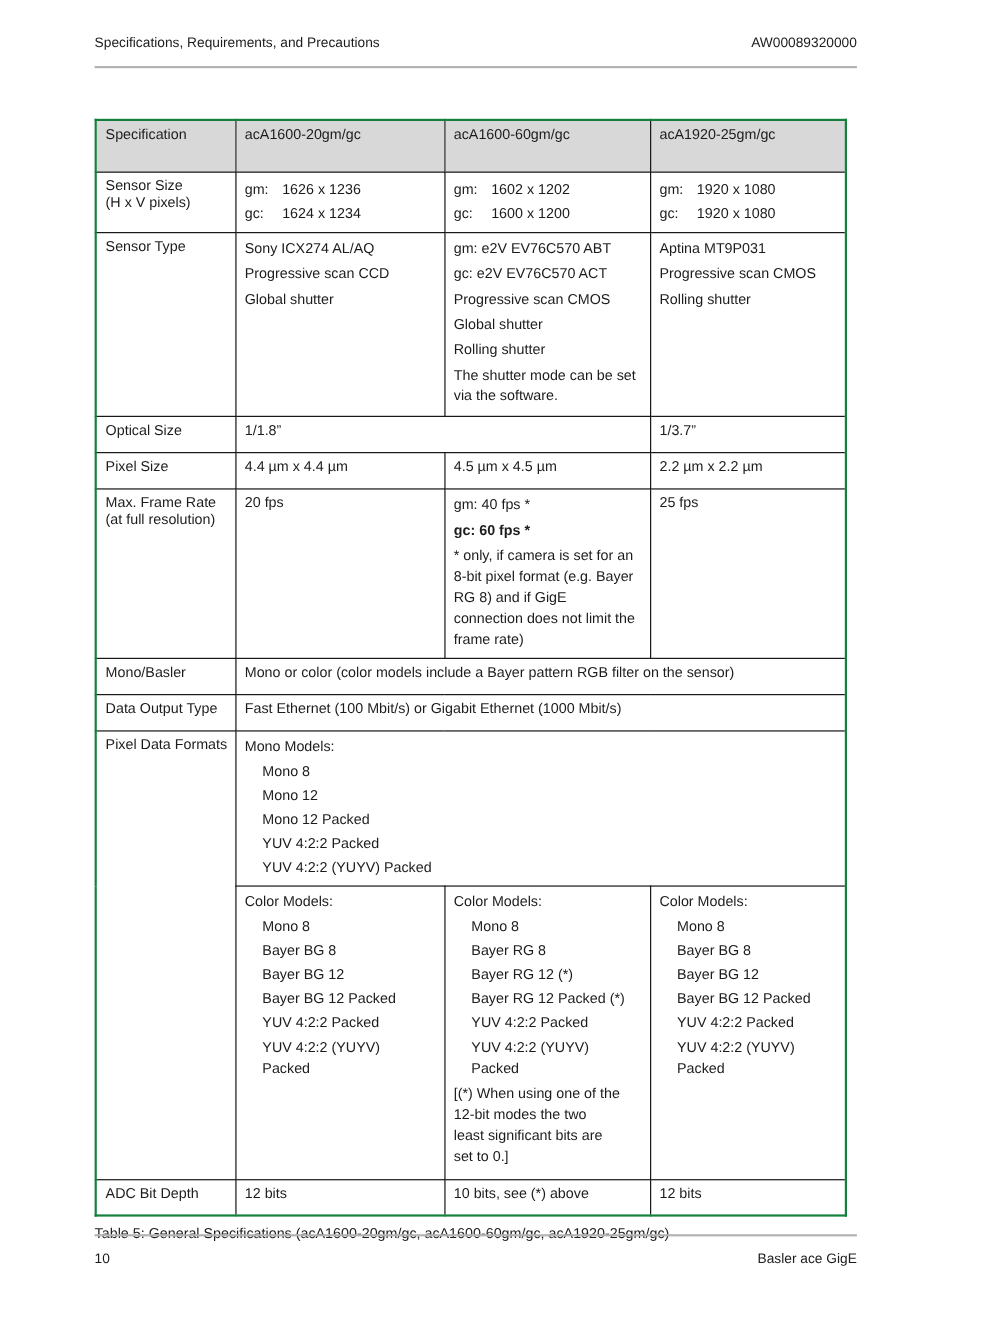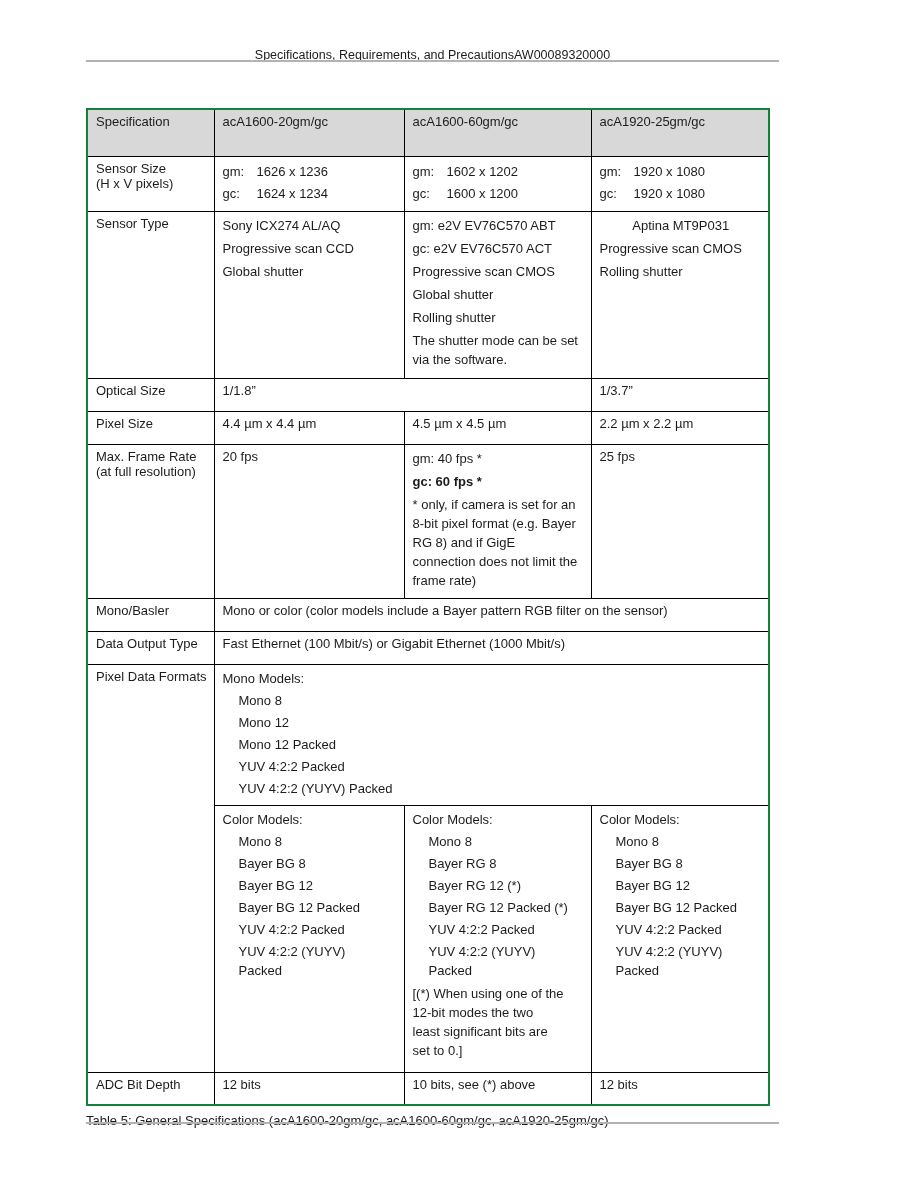--- a/index.html
+++ b/index.html
@@ -17,23 +17,23 @@
     width: 902px;
     height: 1197px;
     background: #ffffff;
     overflow: hidden;
   }
   
   .runhead {
     position: absolute;
     left: 86px;
     width: 693px;
-    top: 48px;
+    top: 32px;
     display: flex;
-    justify-content: center;
+    justify-content: space-between;
     font-size: 12.5px;
   }
   .headrule {
     position: absolute;
     left: 86px;
     width: 693px;
     top: 60px;
     height: 2px;
     background: #b3b3b3;
   }
@@ -162,21 +162,21 @@
         <td>
               <div class="line" style="white-space: pre-line;">gm: e2V EV76C570 ABT</div>
               <div class="line" style="white-space: pre-line;">gc: e2V EV76C570 ACT</div>
               <div class="line" style="white-space: pre-line;">Progressive scan CMOS</div>
               <div class="line" style="white-space: pre-line;">Global shutter</div>
               <div class="line" style="white-space: pre-line;">Rolling shutter</div>
               <div class="line" style="white-space: pre-line;">The shutter mode can be set
 via the software.</div>
             </td>
         <td>
-              <div class="line" style="white-space: pre-line; text-align: center;">Aptina MT9P031</div>
+              <div class="line" style="white-space: pre-line;">Aptina MT9P031</div>
               <div class="line" style="white-space: pre-line;">Progressive scan CMOS</div>
               <div class="line" style="white-space: pre-line;">Rolling shutter</div>
             </td>
       </tr>
 
       <tr class="r-optical">
         <td class="vmid" data-bind="table.rows.optical_size.label">Optical Size</td>
         <td class="vmid ctr" colspan="2" data-bind="table.rows.optical_size.c12">1/1.8”</td>
         <td class="vmid" data-bind="table.rows.optical_size.c3">1/3.7”</td>
       </tr>
@@ -277,14 +277,18 @@
         <td class="vmid" data-bind="table.rows.adc_bit_depth.c2">10 bits, see (*) above</td>
         <td class="vmid" data-bind="table.rows.adc_bit_depth.c3">12 bits</td>
       </tr>
     </tbody>
       </table>
 
     <div class="caption" data-bind="page.caption">Table 5: General Specifications (acA1600-20gm/gc, acA1600-60gm/gc, acA1920-25gm/gc)</div>
   </div>
 
   <div class="footrule"></div>
+  <div class="runfoot">
+    <span data-bind="page.footer.page_number">10</span>
+    <span data-bind="page.footer.doc_title">Basler ace GigE</span>
+  </div>
 
 </div>
 
 </body></html>

